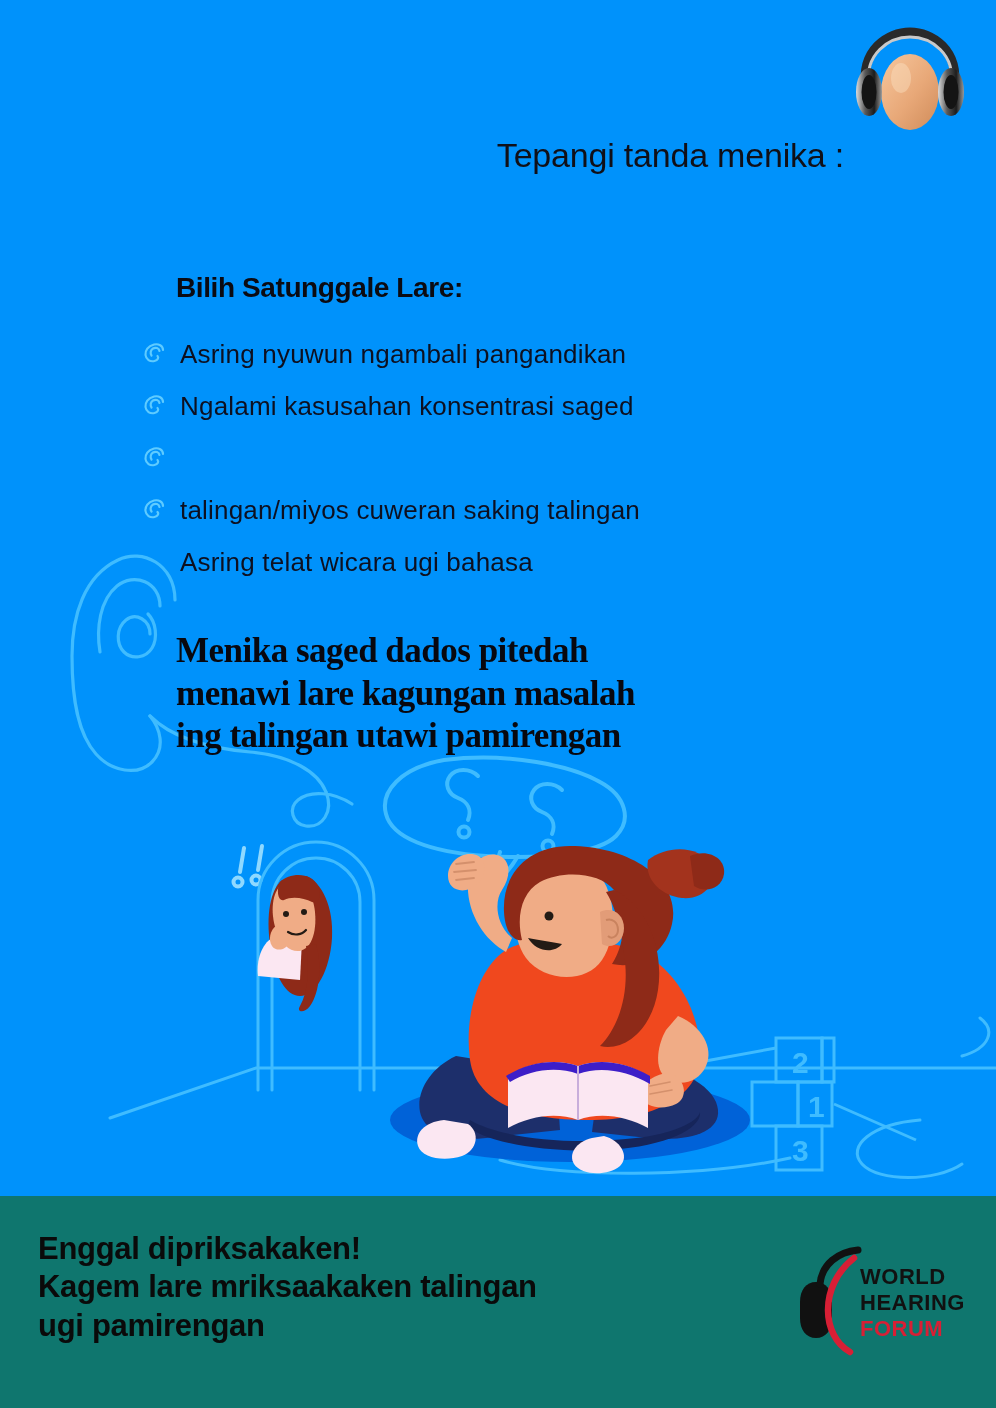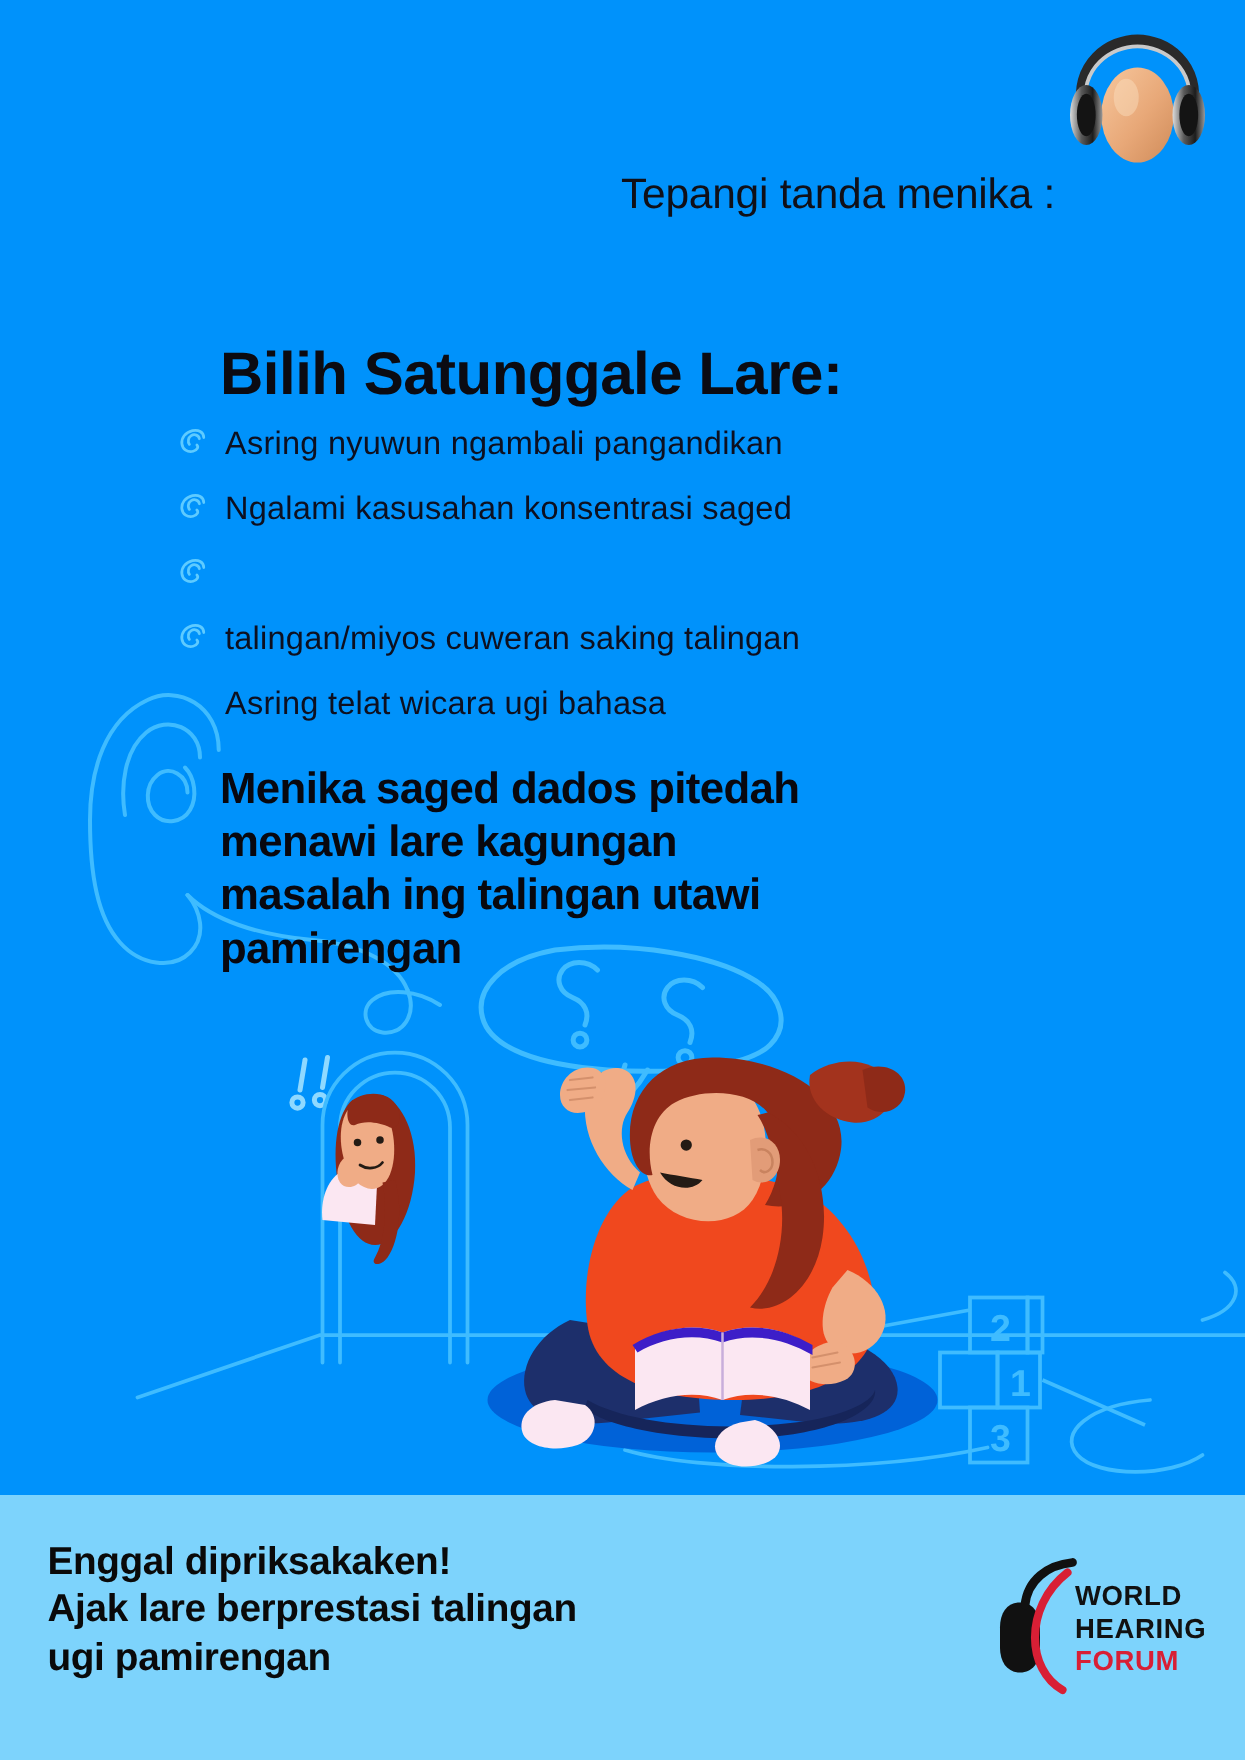--- a/index.html
+++ b/index.html
@@ -65,21 +65,21 @@
     line-height: 1.12;
     margin: 2px 0 0 0;
     letter-spacing: -0.2px;
     text-align: right;
   }
   
   #list-heading {
     position: absolute;
     left: 176px;
     top: 272px;
-    font-size: 48px;
+    font-size: 28px;
     font-weight: 800;
     color: #0b0b12;
     letter-spacing: -0.4px;
   }
   
   #symptom-list {
     position: absolute;
     left: 142px;
     top: 330px;
     width: 700px;
@@ -106,44 +106,45 @@
     font-size: 26px;
     font-weight: 400;
     color: #0d1020;
     letter-spacing: 0.2px;
     line-height: 1.2;
   }
   
   #message-block {
     position: absolute;
     left: 176px;
-    top: 610px;
+    top: 630px;
     width: 470px;
     font-size: 35px;
     font-weight: 800;
     color: #08080f;
     line-height: 1.22;
     letter-spacing: -0.5px;
+    font-family: Liberation Serif, serif;
   }
   
   #illustration {
     position: absolute;
     left: 0;
     top: 820px;
     width: 996px;
     height: 376px;
   }
   
   #footer {
     position: absolute;
     left: 0;
     top: 1196px;
     width: 996px;
     height: 212px;
-    background: #7dd3fc;
+    background: #0f766e;
   }
   #footer-text {
     position: absolute;
     left: 38px;
     top: 34px;
     width: 640px;
     font-size: 31px;
     font-weight: 800;
     color: #0a0a0a;
     line-height: 1.24;
@@ -411,21 +412,21 @@
         <path d="M578 246 C 600 238, 626 242, 650 256 L 650 264 C 626 250, 600 246, 578 254 Z" fill="#3d1ec8"></path>
         <path d="M578 246 L 578 300" stroke="#c8aedb" stroke-width="2" fill="none"></path>
       </g>
     </svg>
 
   </div>
 
   <div id="footer">
     <div id="footer-text">
       <div>Enggal dipriksakaken!</div>
-      <div>Ajak lare berprestasi talingan</div>
+      <div>Kagem lare mriksaakaken talingan</div>
       <div>ugi pamirengan</div>
     </div>
 
     <svg id="footer-logo" viewBox="0 0 176 116" xmlns="http://www.w3.org/2000/svg">
 
       <path d="M24 40 C 14 40, 8 48, 8 60 L 8 76 C 8 88, 14 96, 24 96
                C 34 96, 40 88, 40 76 L 40 60 C 40 48, 34 40, 24 40 Z" fill="#111111"></path>
 
       <path d="M28 42 C 30 22, 46 10, 66 8" fill="none" stroke="#111111" stroke-width="7" stroke-linecap="round"></path>
 

